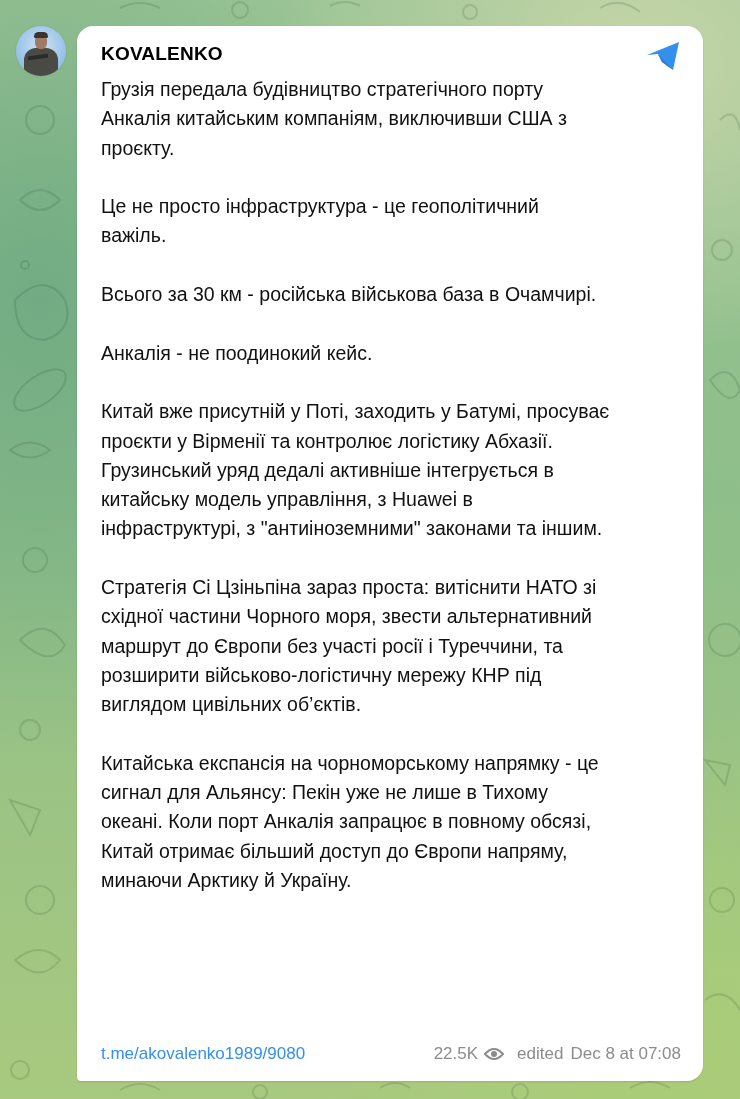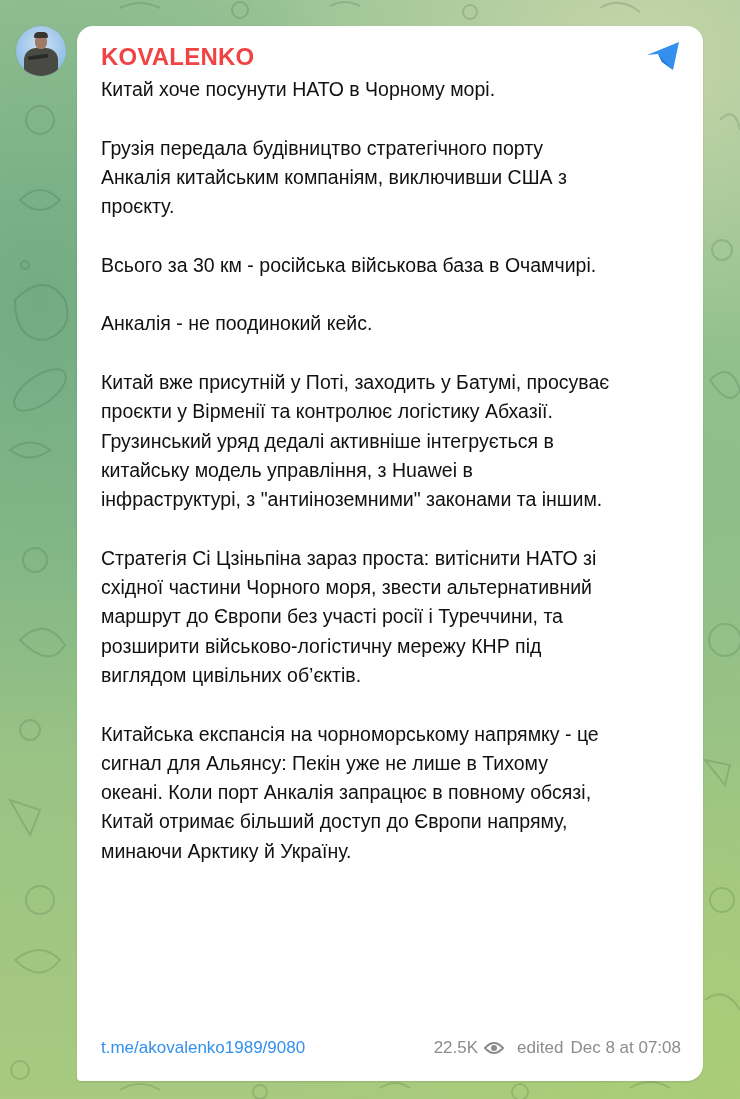--- a/index.html
+++ b/index.html
@@ -78,23 +78,23 @@
       width: 626px;
       height: 1055px;
       background: #ffffff;
       border-radius: 16px 16px 16px 4px;
       box-shadow: 0 1px 2px rgba(0,0,0,0.12);
     }
     .channel-name {
       position: absolute;
       left: 24px;
       top: 17px;
-      font-size: 24px;
+      font-size: 19px;
       font-weight: bold;
-      color: #ef4444;
+      color: #000000;
       letter-spacing: 0.2px;
     }
     .share-icon {
       position: absolute;
       right: 22px;
       top: 14px;
       width: 36px;
       height: 32px;
       cursor: pointer;
     }
@@ -114,21 +114,21 @@
     .message-text p:last-child {
       margin-bottom: 8px;
     }
     .footer {
       position: absolute;
       left: 24px;
       right: 22px;
       top: 1012px;
       height: 26px;
       display: flex;
-      align-items: flex-start;
+      align-items: flex-end;
       font-size: 17px;
     }
     .post-link {
       color: #3390ec;
       text-decoration: none;
       cursor: pointer;
     }
     .meta {
       margin-left: auto;
       display: flex;
@@ -194,24 +194,25 @@
 
 <div class="bubble">
   <div class="channel-name">KOVALENKO</div>
 
   <svg class="share-icon" viewBox="0 0 36 32" xmlns="http://www.w3.org/2000/svg">
     <path d="M2 15 L34 2 L28 30 L17 22 L13 14 Z" fill="#3390ec"></path>
     <path d="M13 14 L17 22 L28 30 Z" fill="#2b7fd6"></path>
   </svg>
 
   <div class="message-text">
-    <p>Китай хоче посунути НАТО в Чорному морі.</p>
     <p>Грузія передала будівництво стратегічного порту
 Анкалія китайським компаніям, виключивши США з
 проєкту.</p>
+    <p>Це не просто інфраструктура - це геополітичний
+важіль.</p>
     <p>Всього за 30 км - російська військова база в Очамчирі.</p>
     <p>Анкалія - не поодинокий кейс.</p>
     <p>Китай вже присутній у Поті, заходить у Батумі, просуває
 проєкти у Вірменії та контролює логістику Абхазії.
 Грузинський уряд дедалі активніше інтегрується в
 китайську модель управління, з Huawei в
 інфраструктурі, з "антиіноземними" законами та іншим.</p>
     <p>Стратегія Сі Цзіньпіна зараз проста: витіснити НАТО зі
 східної частини Чорного моря, звести альтернативний
 маршрут до Європи без участі росії і Туреччини, та

